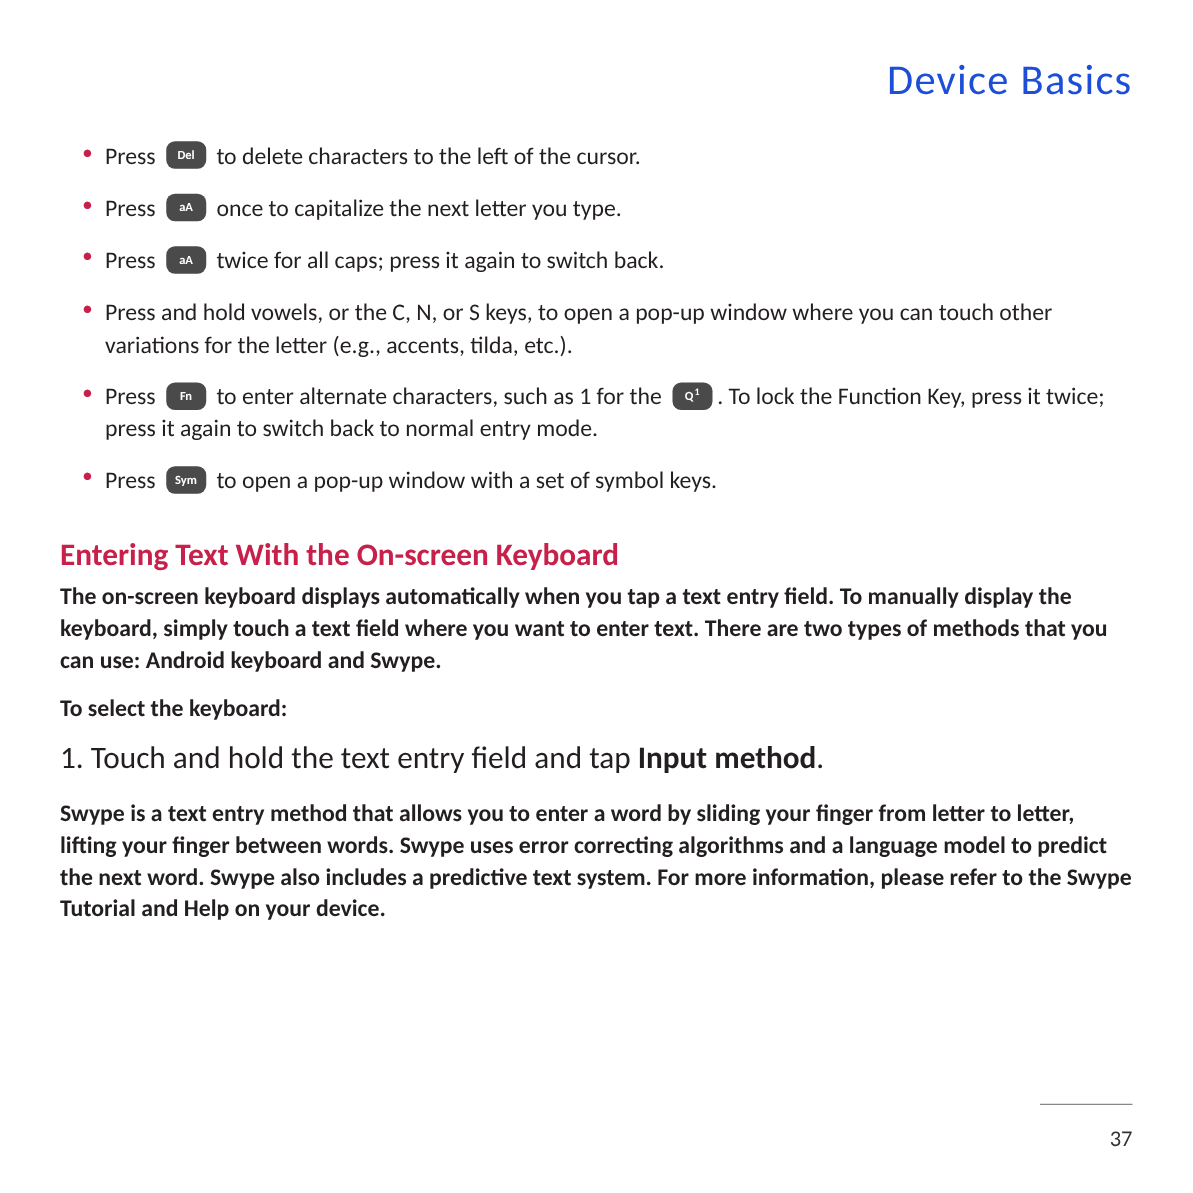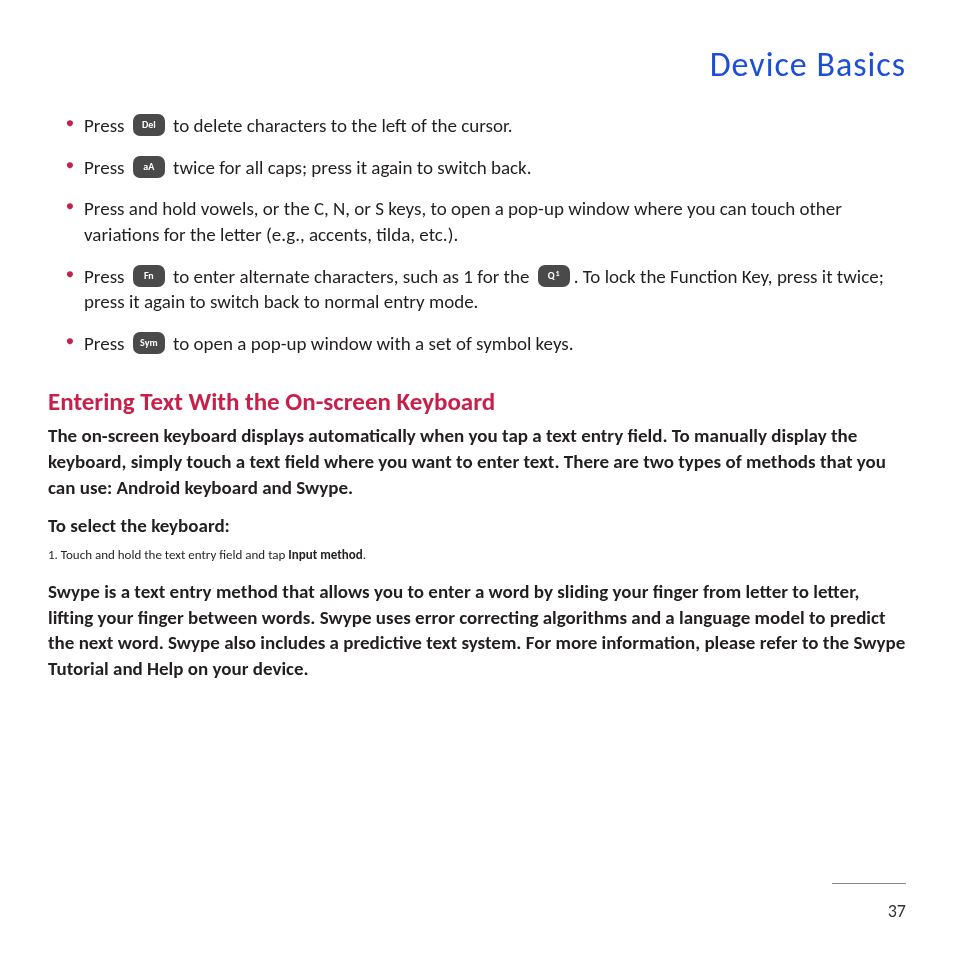--- a/index.html
+++ b/index.html
@@ -94,21 +94,21 @@
     font-size: 19px;
     font-weight: 600;
     margin: 12px 0 8px 0;
   }
   ol.steps {
     list-style: none;
     padding: 0;
     margin: 0 0 14px 0;
   }
   ol.steps li {
-    font-size: 13px;
+    font-size: 25px;
     line-height: 1.5;
     margin: 0;
   }
   .bold-inline { font-weight: 600; }
   .rule {
     position: absolute;
     right: 48px;
     bottom: 70px;
     width: 74px;
     border-top: 1px solid #888;
@@ -124,20 +124,23 @@
 </head>
 <body>
 
 <div class="page">
 
   <div class="header-title">Device Basics</div>
 
   <ul class="bullets">
     <li>
       <span>Press </span><span class="key">Del</span><span> to delete characters to the left of the cursor.</span>
+    </li>
+    <li>
+      <span>Press </span><span class="key">aA</span><span> once to capitalize the next letter you type.</span>
     </li>
     <li>
       <span>Press </span><span class="key">aA</span><span> twice for all caps; press it again to switch back.</span>
     </li>
     <li>
       <span>Press and hold vowels, or the C, N, or S keys, to open a pop-up window where you can touch other variations for the letter (e.g., accents, tilda, etc.).</span>
     </li>
     <li>
       <span>Press </span><span class="key">Fn</span><span> to enter alternate characters, such as 1 for the </span><span class="key q1">
           <span>Q</span>

